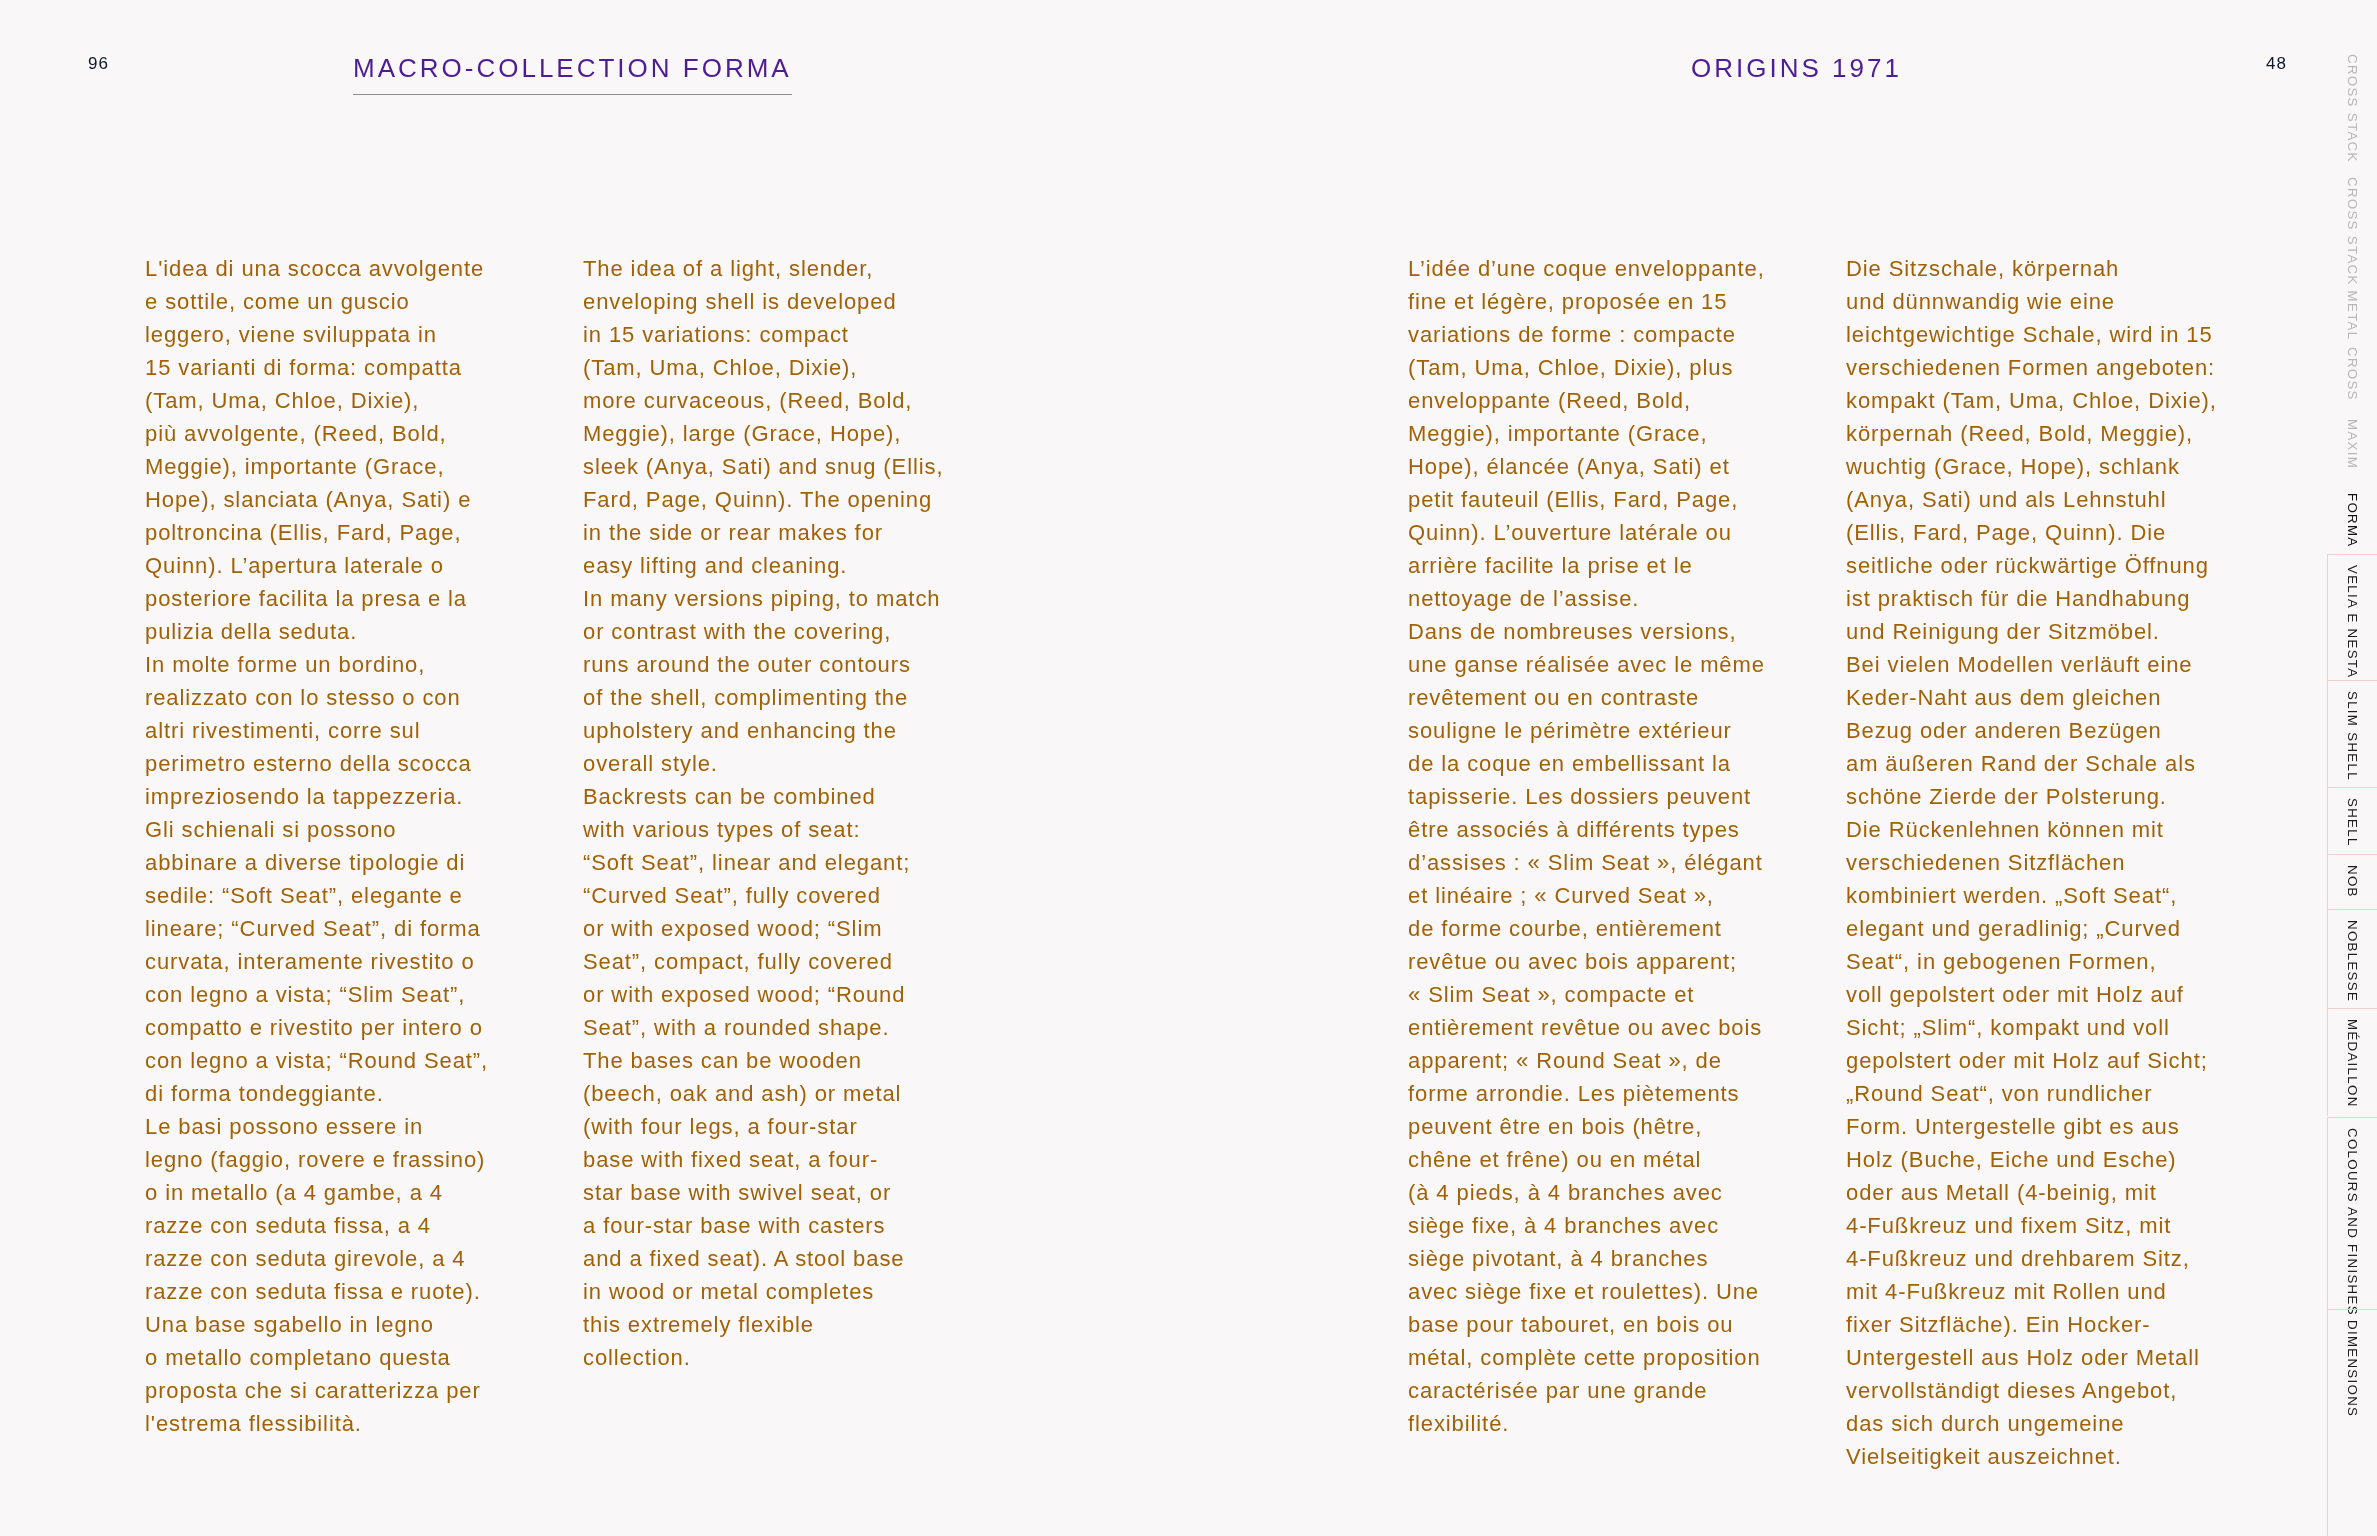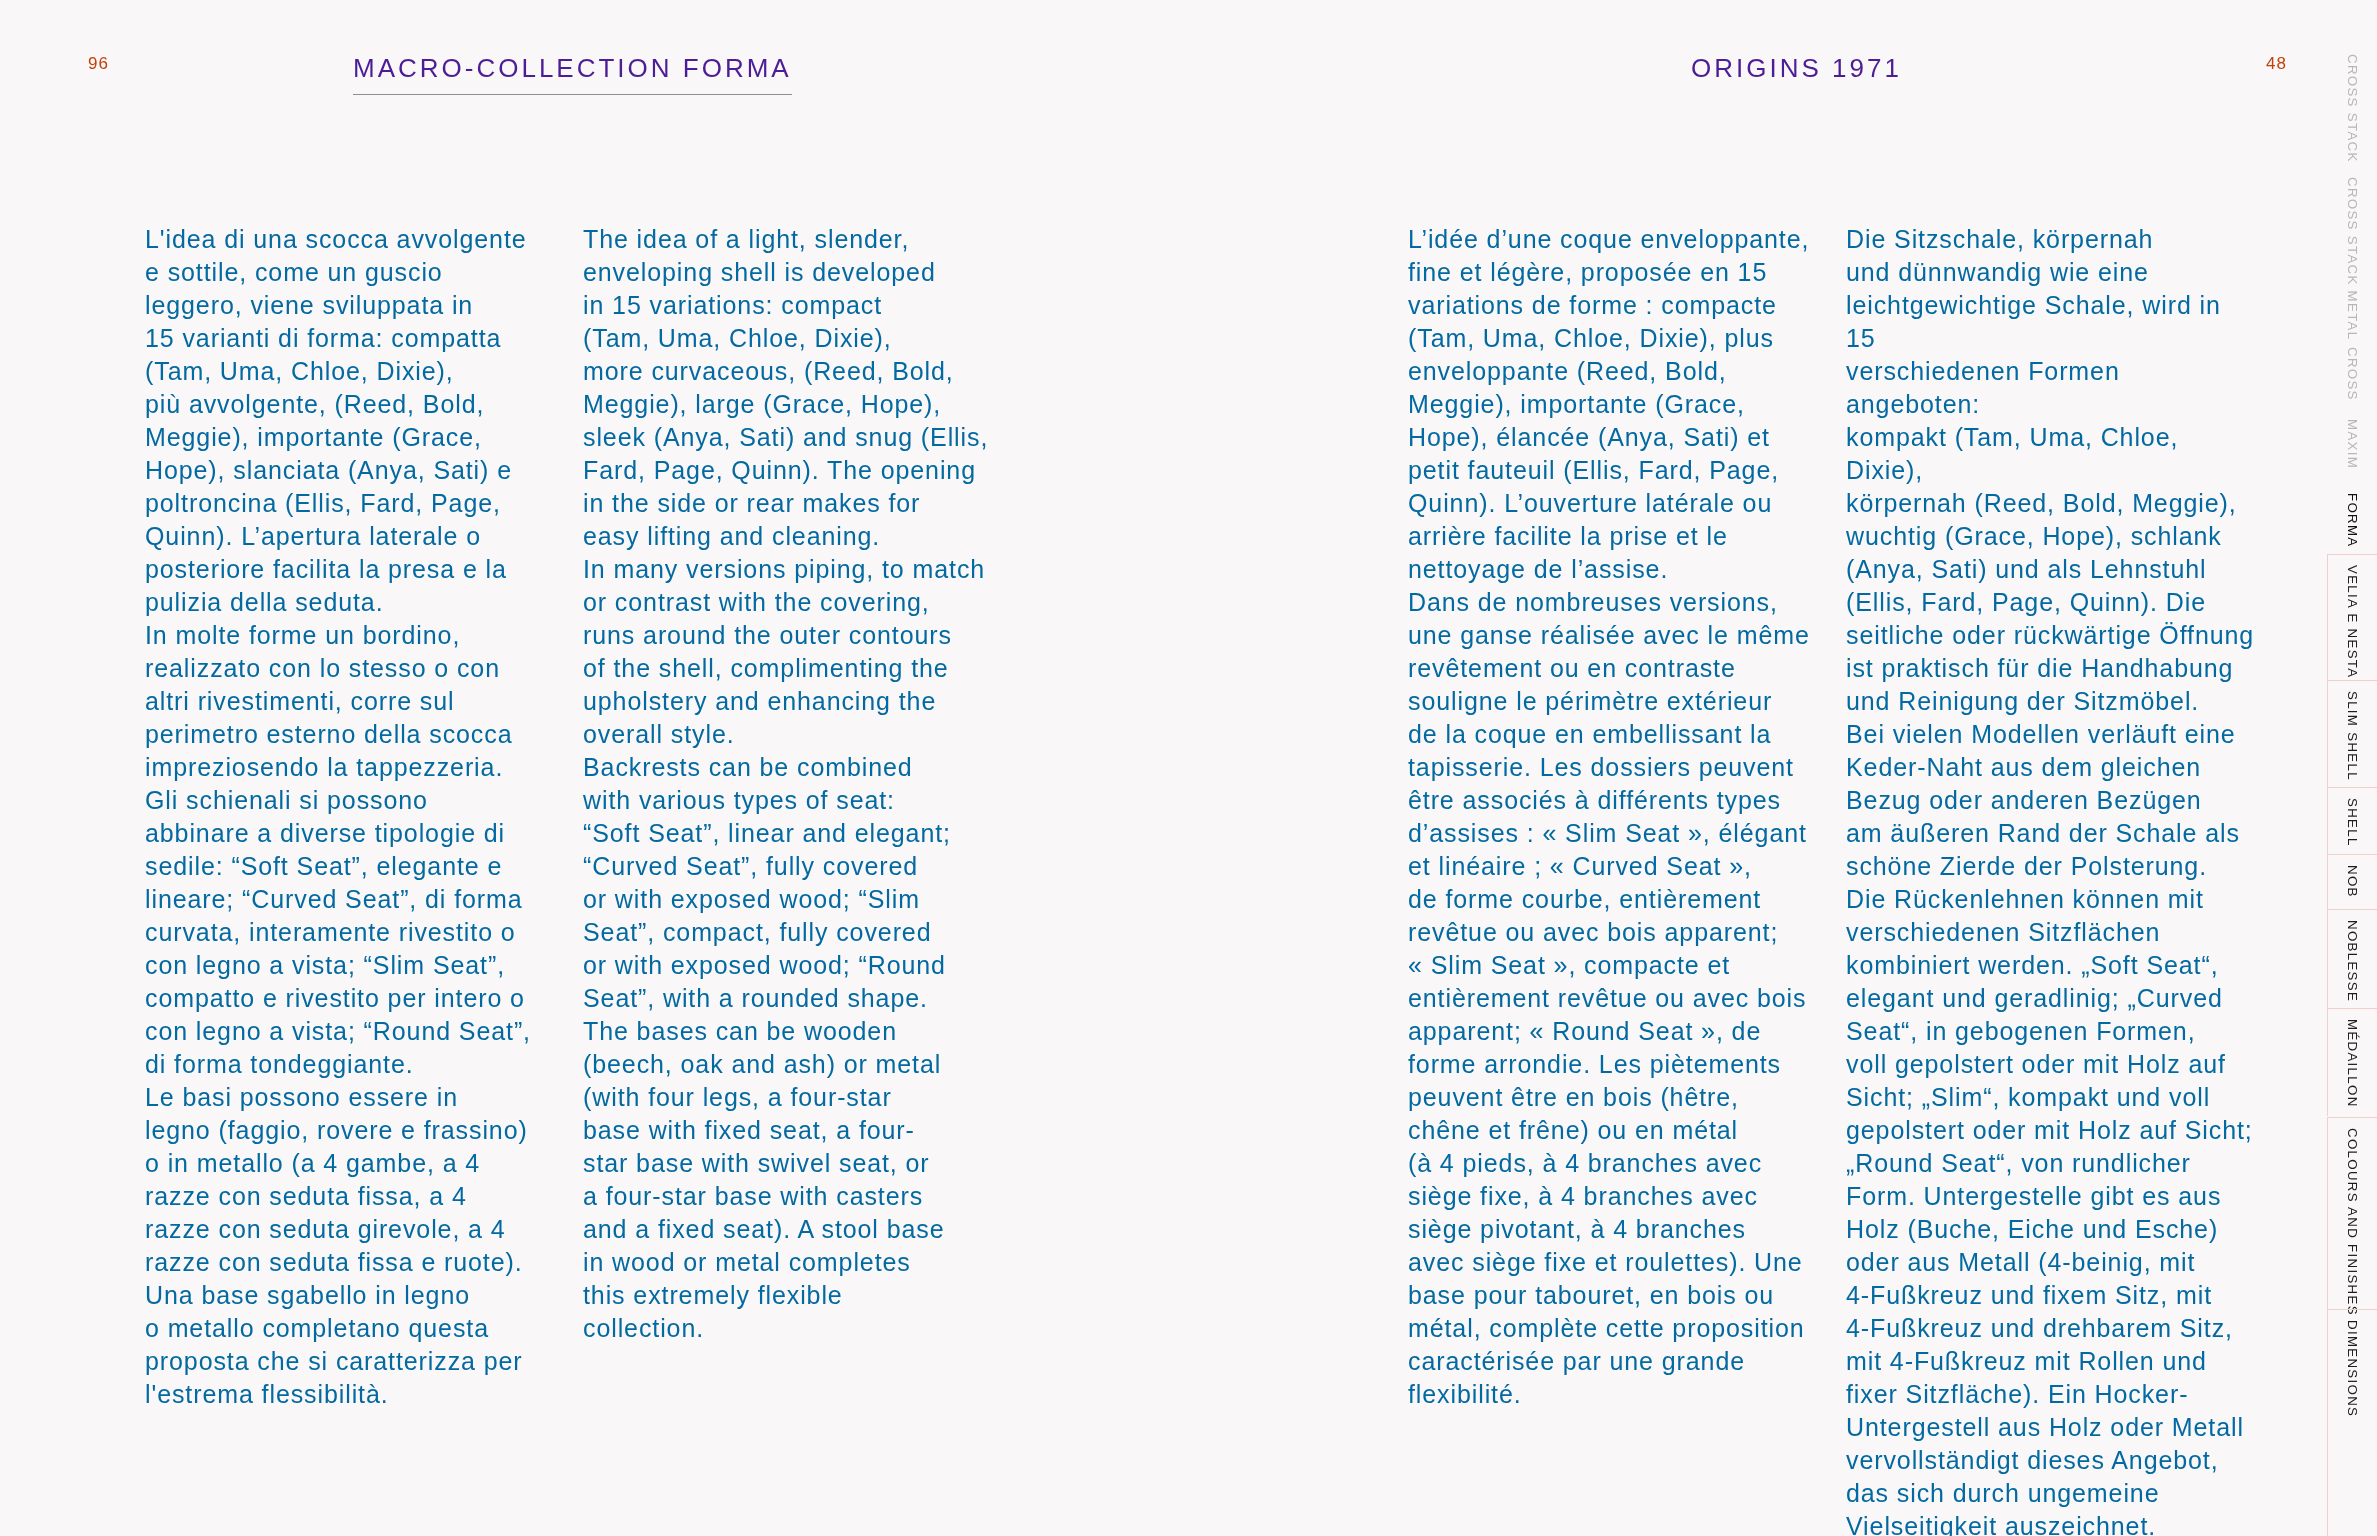--- a/index.html
+++ b/index.html
@@ -13,21 +13,21 @@
     position: relative;
     overflow: hidden;
     font-family: "Liberation Sans", sans-serif;
     color: #141414;
   }
   .page-num {
     position: absolute;
     top: 54px;
     font-size: 17px;
     letter-spacing: 1px;
-    color: #c2410c;
+    color: #0f172a;
   }
   #page-num-left { left: 88px; }
   #page-num-right { left: 2266px; }
 
   .running-title {
     position: absolute;
     top: 53px;
     font-size: 26px;
     letter-spacing: 3px;
     color: #4c1d95;
@@ -38,26 +38,26 @@
     padding-bottom: 9.5px;
     border-bottom: 1.9px solid #8f8f8f;
   }
   #title-right {
     left: 1691px;
     text-align: center;
   }
 
   .col {
     position: absolute;
-    top: 223px;
+    top: 252px;
     width: 409px;
-    font-size: 25px;
+    font-size: 22px;
     line-height: 33px;
     letter-spacing: 0.9px;
-    color: #0369a1;
+    color: #a16207;
   }
   .col p {
     margin: 0;
     white-space: pre-line;
   }
   #col-it { left: 145px; }
   #col-en { left: 583px; }
   #col-fr { left: 1408px; }
   #col-de { left: 1846px; }
 

